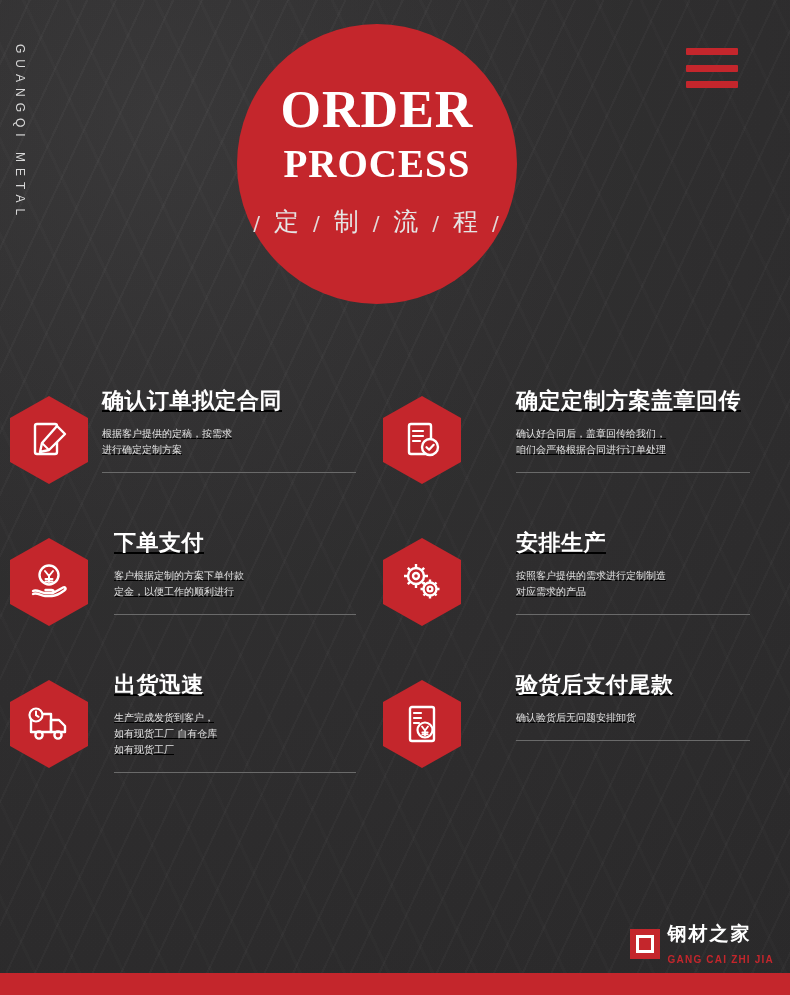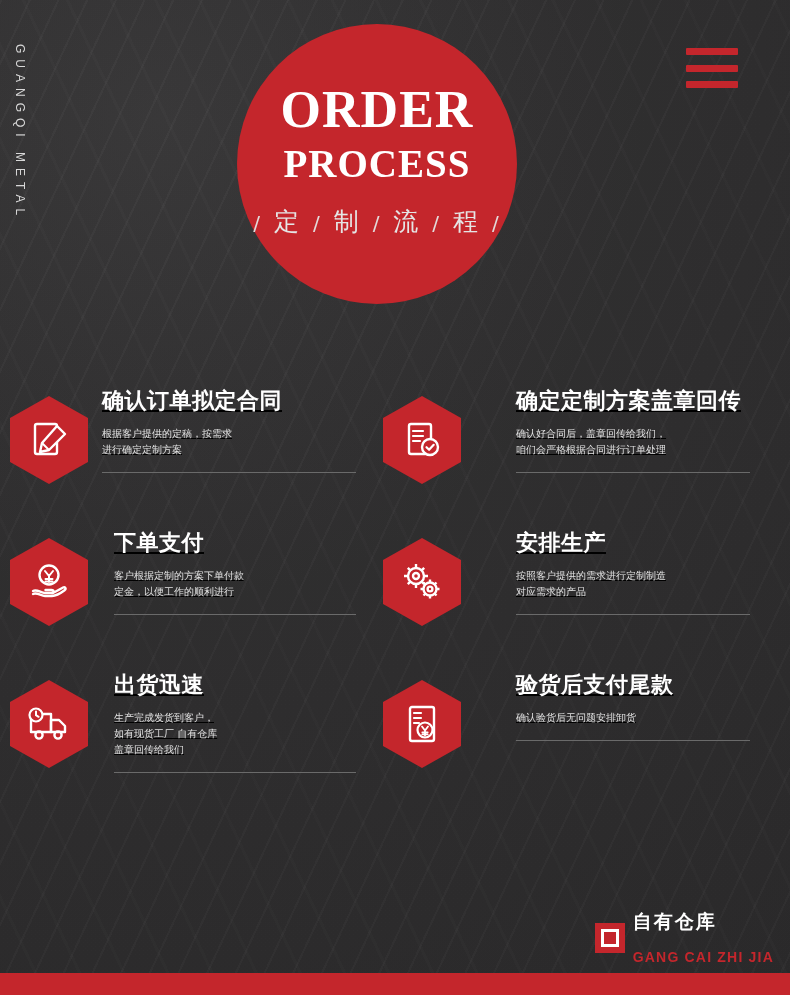--- a/index.html
+++ b/index.html
@@ -123,21 +123,21 @@
   .footer-mark{
     width:30px;height:30px;background:#c4262c;position:relative;
   }
   .footer-mark:after{
     content:"";position:absolute;left:6px;top:6px;width:18px;height:18px;
     border:3px solid #ffffff;box-sizing:border-box;
   }
   .footer-words{line-height:1.1;}
   .footer-cn{color:#ffffff;font-size:19px;font-weight:700;letter-spacing:2px;
     font-family:"DejaVu Sans","Liberation Sans",sans-serif;}
-  .footer-en{color:#c4262c;font-size:14px;font-weight:700;letter-spacing:1.2px;margin-top:18px;}
+  .footer-en{color:#c4262c;font-size:10px;font-weight:700;letter-spacing:1.2px;margin-top:10px;}
 </style>
 </head>
 <body>
 
 <div class="bg-texture"></div>
 
 <div class="page">
 
   <div class="brand-vertical">GUANGQI METAL</div>
 
@@ -260,21 +260,21 @@
             </g>
             <circle cx="11" cy="13" r="6.5" fill="#c4262c" stroke="#fff" stroke-width="2.2"></circle>
             <path d="M11 9.5v3.7l2.6 1.6" stroke="#fff" stroke-width="2" stroke-linecap="round" fill="none"></path>
           </svg>
         </div>
         <div class="txt">
           <div class="step-title">出货迅速</div>
           <div class="step-desc">
             <div>生产完成发货到客户，</div>
             <div>如有现货工厂 自有仓库</div>
-            <div>盖章回传给我们</div>
+            <div>如有现货工厂</div>
           </div>
           <div class="underline"></div>
         </div>
       </div>
 
       <div class="cell right">
         <div class="hex">
           <svg width="44" height="44" viewBox="0 0 44 44">
             <rect x="10" y="5" width="24" height="34" rx="2" fill="none" stroke="#fff" stroke-width="2.4"></rect>
             <path d="M14 11h7M14 16h7M14 21h5" stroke="#fff" stroke-width="2.2" stroke-linecap="round"></path>
@@ -290,19 +290,19 @@
           <div class="underline"></div>
         </div>
       </div>
     </div>
 
   </div>
 
   <div class="footer-logo">
     <div class="footer-mark"></div>
     <div class="footer-words">
-      <div class="footer-cn">自有仓库</div>
+      <div class="footer-cn">钢材之家</div>
       <div class="footer-en">GANG CAI ZHI JIA</div>
     </div>
   </div>
 
   <div class="footer-bar"></div>
 </div>
 
 </body></html>

